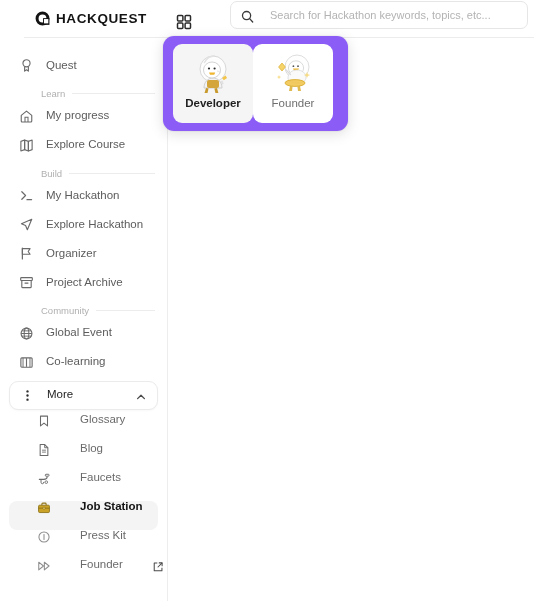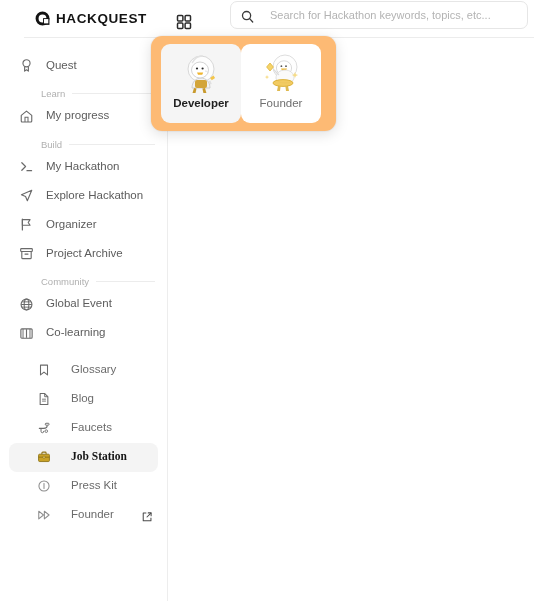--- a/index.html
+++ b/index.html
@@ -46,23 +46,23 @@
   .search-ico { width:13px; height:13px; flex:0 0 auto; }
   .search-input {
     border:none; outline:none; background:transparent;
     font-family:"Liberation Sans", sans-serif;
     font-size:11px; color:#333; width:100%;
   }
   .search-input::placeholder { color:#b3b3b3; }
 
   
   .role-pop {
-    position:absolute; left:151px; top:36px;
+    position:absolute; left:163px; top:36px;
     width:185px; height:95px;
-    background:#fdba74;
+    background:#8b5cf6;
     border-radius:11px;
     box-shadow:0 3px 14px rgba(0,0,0,0.13), 0 0 0 1px rgba(0,0,0,0.03);
     z-index:5;
     display:flex; align-items:center; padding:8px 10px; gap:0;
   }
   .role-card {
     width:80px; height:79px;
     border-radius:9px;
     display:flex; flex-direction:column;
     align-items:center; justify-content:flex-start;
@@ -113,28 +113,28 @@
     border:1px solid #ebebeb; border-radius:9px;
     background:#fff;
     display:flex; align-items:center;
     padding-left:10px; padding-right:10px; gap:12px;
     cursor:pointer;
     box-shadow:0 1px 2px rgba(0,0,0,0.03);
   }
   .more-box .txt { font-size:11.5px; color:#1f1f1f; flex:1; line-height:1; }
 
   .sub-row {
-    display:flex; align-items:center;
+    display:flex; 
     height:29px; margin:0 9px;
-    padding-left:28px; gap:20px;
+    padding-left:28px; gap:29px;
     border-radius:8px; cursor:pointer;
   }
   .sub-row .ico { width:14px; height:14px; flex:0 0 auto; display:block; }
   .sub-row .txt { font-size:11.5px; color:#6b6b6b; flex:1; line-height:1; }
-  .sub-row.active { background:#f4f4f4;font-family:Liberation Serif, serif; }
+  .sub-row.active { background:#f4f4f4; }
   .sub-row.active .txt { color:#141414; font-weight:700; }
   .ext-ico { width:12px; height:12px; margin-right:5px; flex:0 0 auto; }
 
   .content {
     position:absolute; left:181px; top:38px;
     width:353px; height:574px; background:#fff;
   }
 </style>
 </head>
 <body>
@@ -240,20 +240,30 @@
     </div>
     <div class="nav-row">
       <span class="ico">
         <svg viewBox="0 0 16 16" width="15" height="15">
           <path d="M2.4 6.8 8 2.3l5.6 4.5v6.1a1 1 0 0 1-1 1h-9.2a1 1 0 0 1-1-1z" fill="none" stroke="#6a6a6a" stroke-width="1.2" stroke-linejoin="round"></path>
           <path d="M6.4 13.9V8.8h3.2v5.1" fill="none" stroke="#6a6a6a" stroke-width="1.1"></path>
         </svg>
       </span>
       <span class="txt">My progress</span>
     </div>
+    <div class="nav-row">
+      <span class="ico">
+        <svg viewBox="0 0 16 16" width="15" height="15">
+          <path d="M2 3.6 6 2.2v10.2L2 13.8z" fill="none" stroke="#6a6a6a" stroke-width="1.2" stroke-linejoin="round"></path>
+          <path d="M6 2.2l4 1.4v10.2L6 12.4z" fill="none" stroke="#6a6a6a" stroke-width="1.2" stroke-linejoin="round"></path>
+          <path d="M10 3.6l4-1.4v10.2l-4 1.4z" fill="none" stroke="#6a6a6a" stroke-width="1.2" stroke-linejoin="round"></path>
+        </svg>
+      </span>
+      <span class="txt">Explore Course</span>
+    </div>
 
     <div class="section-head">
       <span class="lbl">Build</span>
       <span class="rule"></span>
     </div>
     <div class="nav-row">
       <span class="ico">
         <svg viewBox="0 0 16 16" width="15" height="15">
           <path d="M3 4l4 4-4 4" fill="none" stroke="#6a6a6a" stroke-width="1.3" stroke-linecap="round" stroke-linejoin="round"></path>
           <line x1="8.5" y1="12.4" x2="13.4" y2="12.4" stroke="#6a6a6a" stroke-width="1.3" stroke-linecap="round"></line>
@@ -311,20 +321,35 @@
           <rect x="2" y="3" width="12" height="10" rx="1" fill="none" stroke="#6a6a6a" stroke-width="1.2"></rect>
           <line x1="8" y1="3.4" x2="8" y2="12.6" stroke="#6a6a6a" stroke-width="1.2"></line>
           <line x1="4.3" y1="3.2" x2="4.3" y2="12.8" stroke="#6a6a6a" stroke-width="1"></line>
           <line x1="11.7" y1="3.2" x2="11.7" y2="12.8" stroke="#6a6a6a" stroke-width="1"></line>
         </svg>
       </span>
       <span class="txt">Co-learning</span>
     </div>
 
     <div style="height:4px"></div>
+    <div class="more-box">
+      <span class="ico" style="width:15px;height:15px;">
+        <svg viewBox="0 0 16 16" width="15" height="15">
+          <circle cx="8" cy="3.6" r="1.25" fill="#2e2e2e"></circle>
+          <circle cx="8" cy="8" r="1.25" fill="#2e2e2e"></circle>
+          <circle cx="8" cy="12.4" r="1.25" fill="#2e2e2e"></circle>
+        </svg>
+      </span>
+      <span class="txt">More</span>
+      <span style="width:12px;height:12px;display:block;">
+        <svg viewBox="0 0 12 12" width="12" height="12">
+          <path d="M2.6 7.6 6 4.2l3.4 3.4" fill="none" stroke="#4a4a4a" stroke-width="1.3" stroke-linecap="round" stroke-linejoin="round"></path>
+        </svg>
+      </span>
+    </div>
 
     <div style="height:4px"></div>
 
     <div class="sub-row">
       <span class="ico">
         <svg viewBox="0 0 16 16" width="14" height="14">
           <path d="M4 2.4h8v11.2L8 10.4l-4 3.2z" fill="none" stroke="#6a6a6a" stroke-width="1.2" stroke-linejoin="round"></path>
         </svg>
       </span>
       <span class="txt">Glossary</span>

